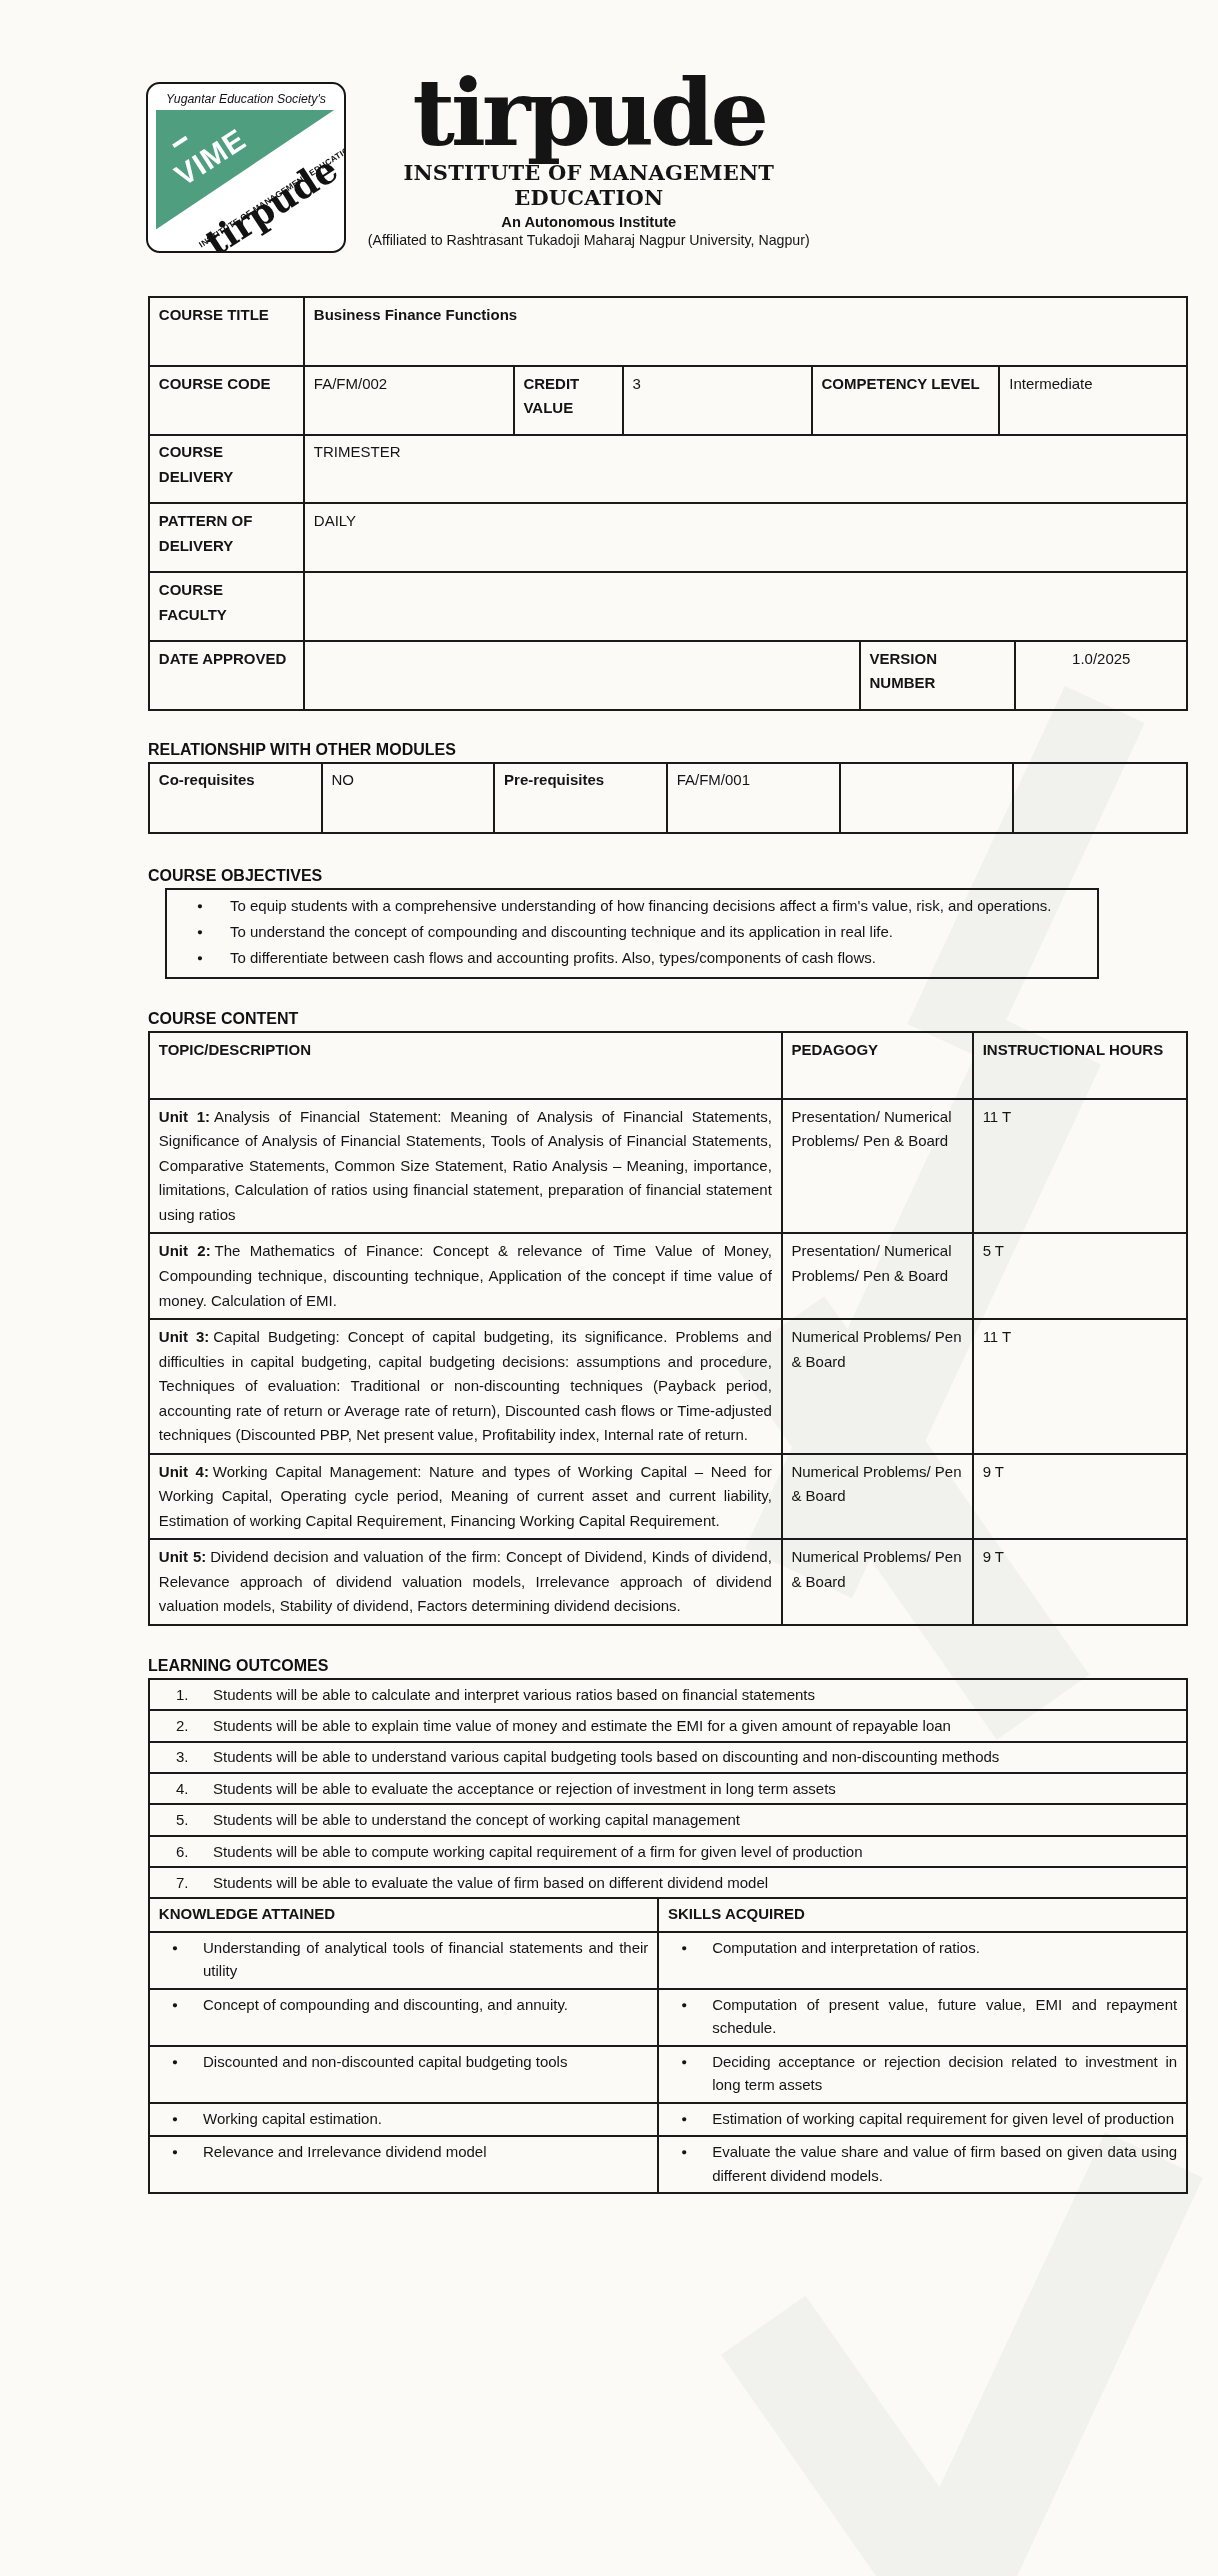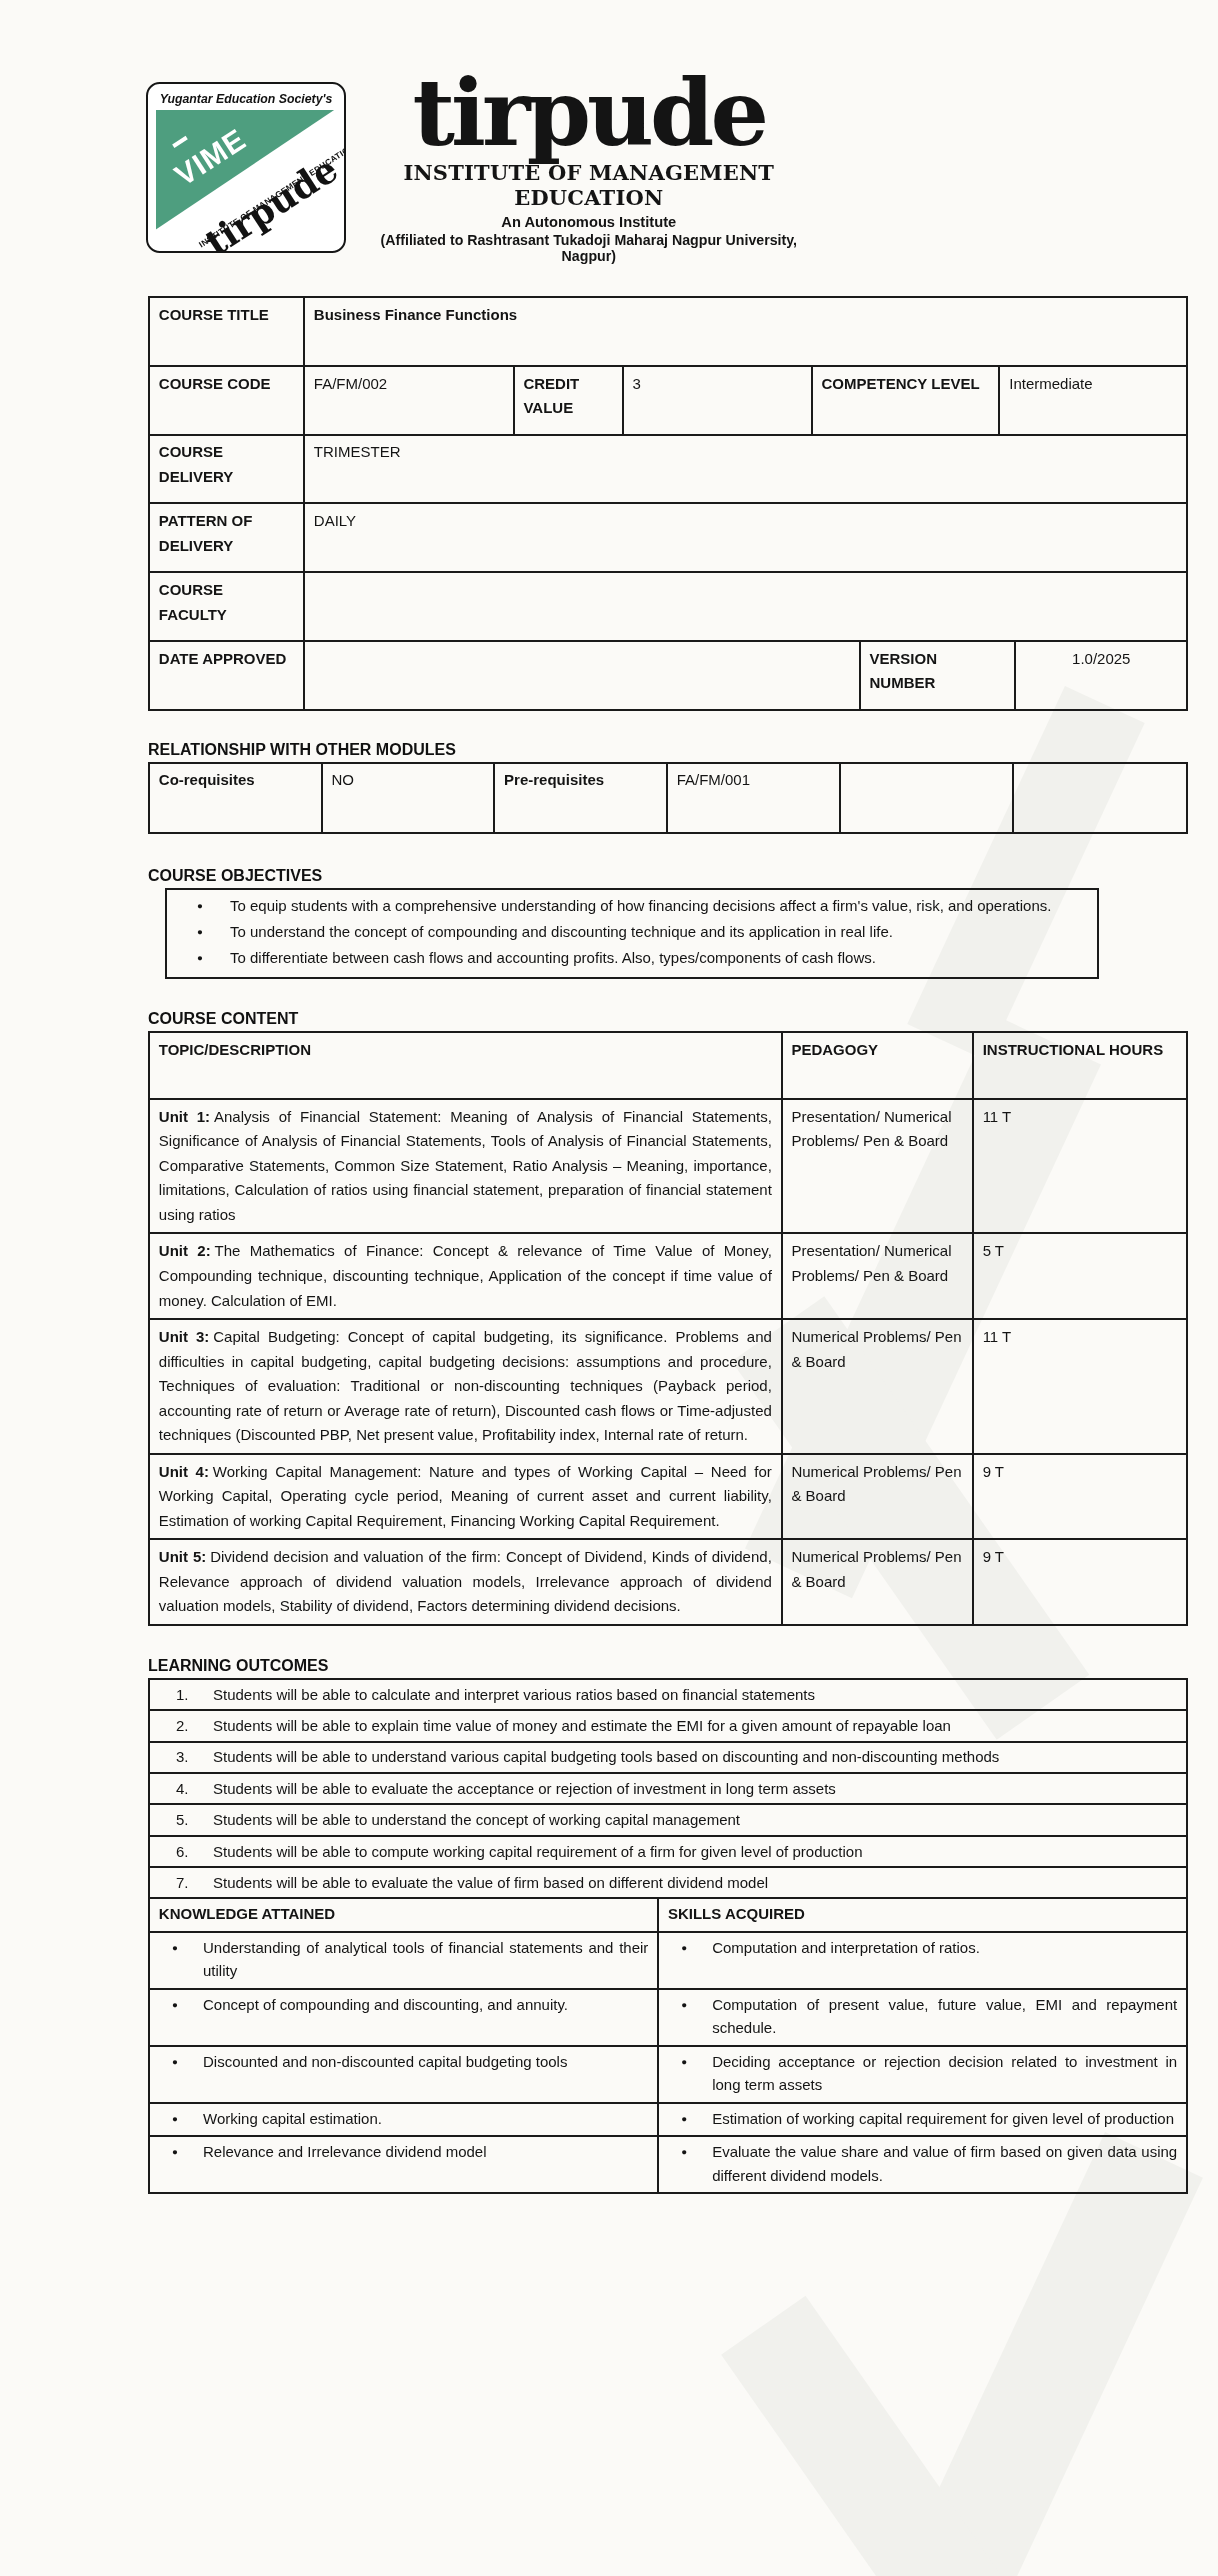--- a/index.html
+++ b/index.html
@@ -20,42 +20,42 @@
   .page{position:relative;z-index:1;}
 
   
   .header{margin:82px 0 0 146px;display:flex;gap:11.8px;height:173px;}
   .logo-box{
     width:196px;height:167px;border:2.9px solid #161616;border-radius:13.7px;
     position:relative;overflow:hidden;background:#fff;flex:0 0 auto;
   }
   .logo-society{
     position:absolute;top:7.9px;left:0;width:100%;text-align:center;
-    font-size:12.3px;font-weight:bold;font-style:italic;letter-spacing:0;
+    font-size:12.3px;font-weight:normal;font-style:italic;letter-spacing:0;
   }
   .logo-tri{position:absolute;left:7.9px;top:25.5px;width:179px;height:120px;
     clip-path:polygon(0 0,100% 0,0 100%);}
   .logo-rot{position:absolute;transform:rotate(-33deg);transform-origin:left top;white-space:nowrap;}
   .logo-vime{left:21.6px;top:82px;color:#fff;font-weight:bold;font-size:30px;line-height:1;
     font-family:"Liberation Sans",sans-serif;letter-spacing:1px;}
   .logo-vbar{position:absolute;left:23.6px;top:56px;width:15.7px;height:3.9px;background:#fff;transform:rotate(-33deg);}
   .logo-url{left:90px;top:90px;color:#fff;font-size:9.8px;font-weight:bold;letter-spacing:0.5px;}
   .logo-tirpude{left:51px;top:147px;font-family:"DejaVu Serif",serif;font-weight:bold;
     font-size:36px;line-height:1;color:#121212;}
   .logo-ime{left:49px;top:157px;font-size:8.3px;font-weight:bold;letter-spacing:0.4px;color:#121212;}
 
   .brand{padding-top:0;text-align:center;width:462px;}
   .wordmark{
     font-family:"DejaVu Serif",serif;font-weight:bold;font-size:92px;line-height:.98;
     letter-spacing:-3.9px;color:#141414;margin-top:-13.7px;
   }
   .inst-line{font-family:"DejaVu Serif",serif;font-weight:bold;font-size:21px;
     letter-spacing:0.2px;margin-top:2px;color:#141414;}
   .auto-line{font-size:14.7px;font-weight:bold;margin-top:3.9px;color:#141414;}
-  .affil-line{font-size:14.2px;font-weight:bold;margin-top:2px;color:#141414;}
+  .affil-line{font-size:14.2px;font-weight:normal;margin-top:2px;color:#141414;}
 
   
   .content{margin-left:148px;width:951px;border-radius:8px;}
   .sec-h{font-weight:bold;font-size:16px;letter-spacing:0;margin:0 0 2.9px 0;color:#111;}
   table{border-collapse:collapse;width:1040px;table-layout:fixed;background:transparent;}
   td,th{border:2px solid #1a1a1a;vertical-align:top;padding:4.9px 8.8px;
     font-size:15px;line-height:24.6px;text-align:left;font-weight:normal;color:#141414;
     overflow:hidden;}
   .b{font-weight:bold;}
   .lbl{font-weight:bold;}

